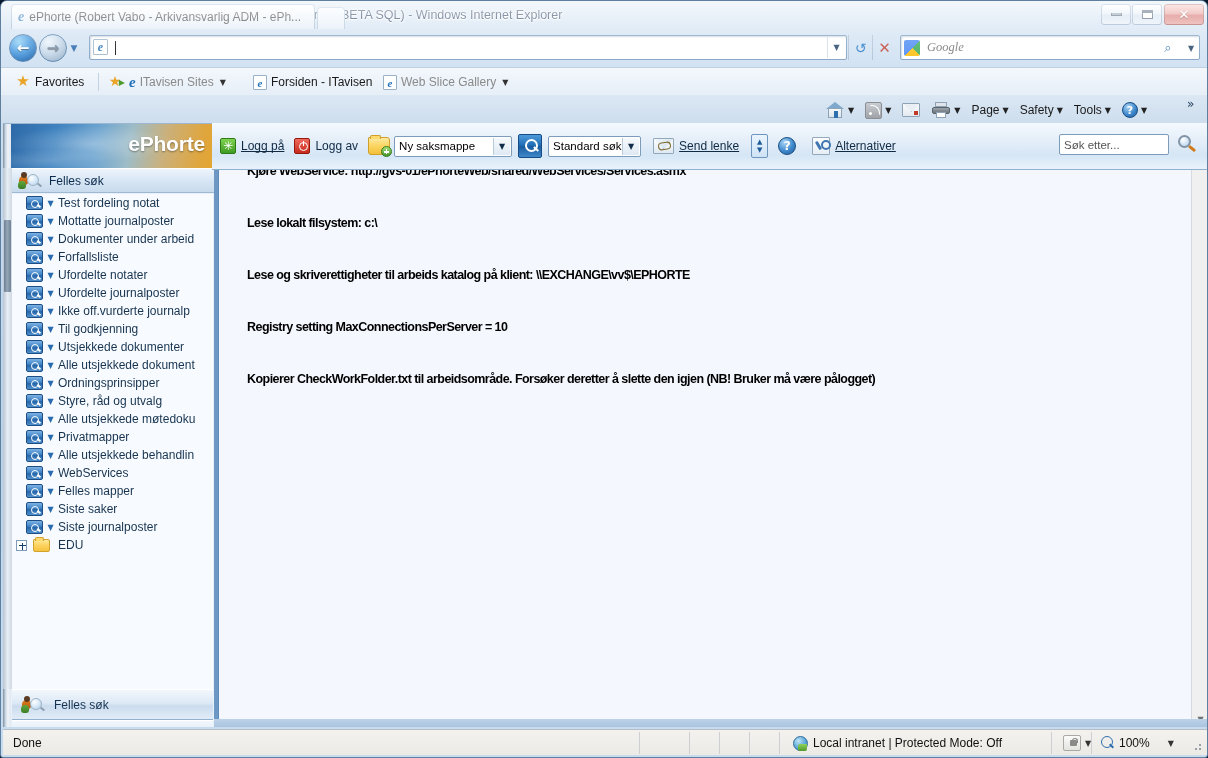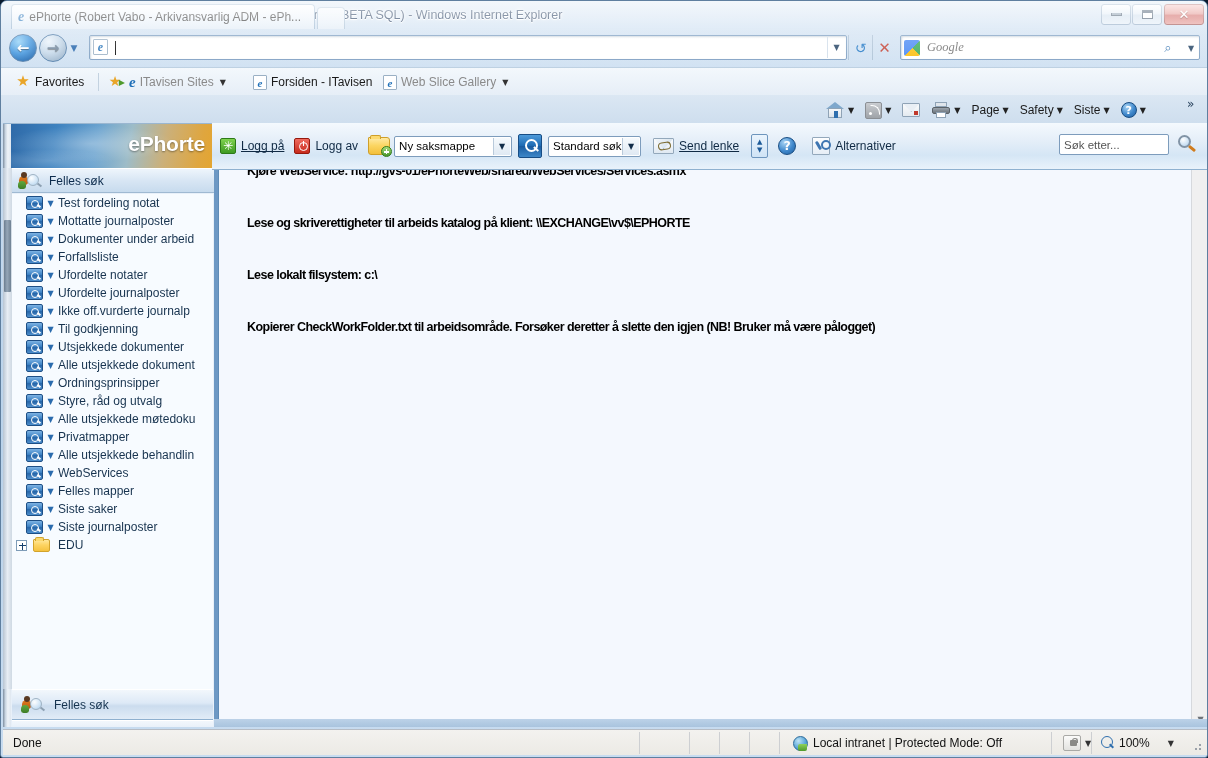--- a/index.html
+++ b/index.html
@@ -766,21 +766,21 @@
     </div>
     <div class="cmd-item">
       <span style="text-decoration-skip-ink:none;">Page</span>
       <span class="cmd-caret">▼</span>
     </div>
     <div class="cmd-item">
       <span>Safety</span>
       <span class="cmd-caret">▼</span>
     </div>
     <div class="cmd-item">
-      <span>Siste</span>
+      <span>Tools</span>
       <span class="cmd-caret">▼</span>
     </div>
     <div class="cmd-item">
       <span class="ico-helpq">?</span>
       <span class="cmd-caret">▼</span>
     </div>
   </div>
   <div id="cmd-more">»</div>
 
   <div id="viewport">
@@ -934,22 +934,23 @@
       <div id="content-gap"></div>
       <div id="content-inner">
 
         <div id="panel-head">
           <span id="panel-collapse">∧</span>
           <span>Kontroll av egenskaper og rettigheter</span>
         </div>
 
         <div id="body-text">
           <div class="btline">Kjøre WebService: http://gvs-01/ePhorteWeb/shared/WebServices/Services.asmx</div>
+          <div class="btline">Lese lokalt filsystem: c:\</div>
           <div class="btline">Lese og skriverettigheter til arbeids katalog på klient: \\EXCHANGE\vv$\EPHORTE</div>
-          <div class="btline">Lese lokalt filsystem: c:\</div>
+          <div class="btline">Registry setting MaxConnectionsPerServer = 10</div>
           <div class="btline">Kopierer CheckWorkFolder.txt til arbeidsområde. Forsøker deretter å slette den igjen (NB! Bruker må være pålogget)</div>
         </div>
 
         <div id="cscroll-track">
           <div id="cscroll-up" class="cscroll-arrow">
             <span>▲</span>
           </div>
           <div id="cscroll-down" class="cscroll-arrow">
             <span>▼</span>
           </div>
@@ -1002,21 +1003,21 @@
         <span>▲</span>
         <span>▼</span>
       </div>
 
       <div class="tb-item" style="padding-right:14px;">
         <span class="ico-help">?</span>
       </div>
 
       <div class="tb-item">
         <span class="ico-wrench"></span>
-        <span style="text-decoration-skip-ink:none;">Alternativer</span>
+        <span style="text-decoration:underline;text-decoration-skip-ink:none;">Alternativer</span>
       </div>
     </div>
 
     <div id="tb-search-field">
       <span>Søk etter...</span>
     </div>
     <div id="tb-search-ico">
       <span class="lens2"></span>
         <span class="hand2"></span>
     </div>

